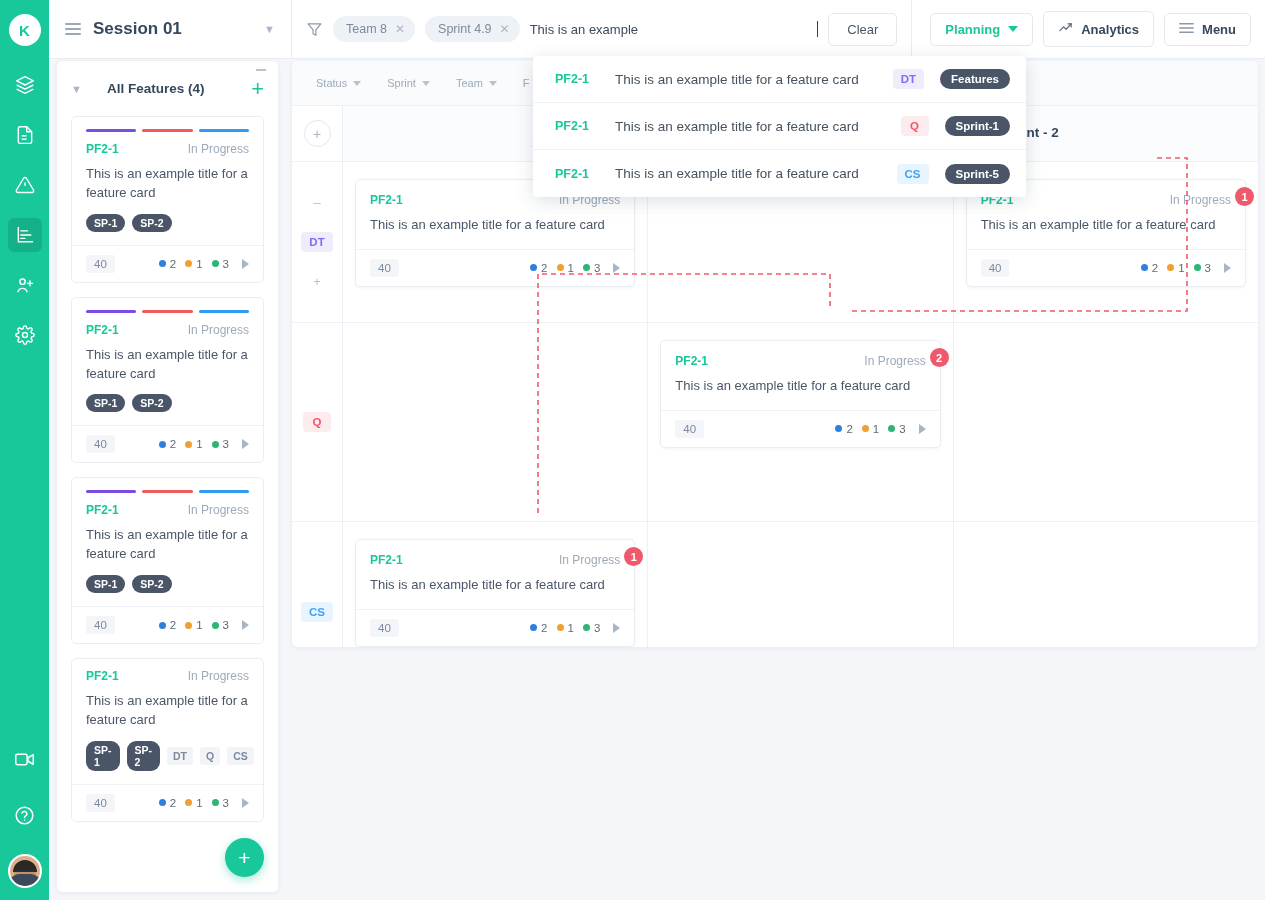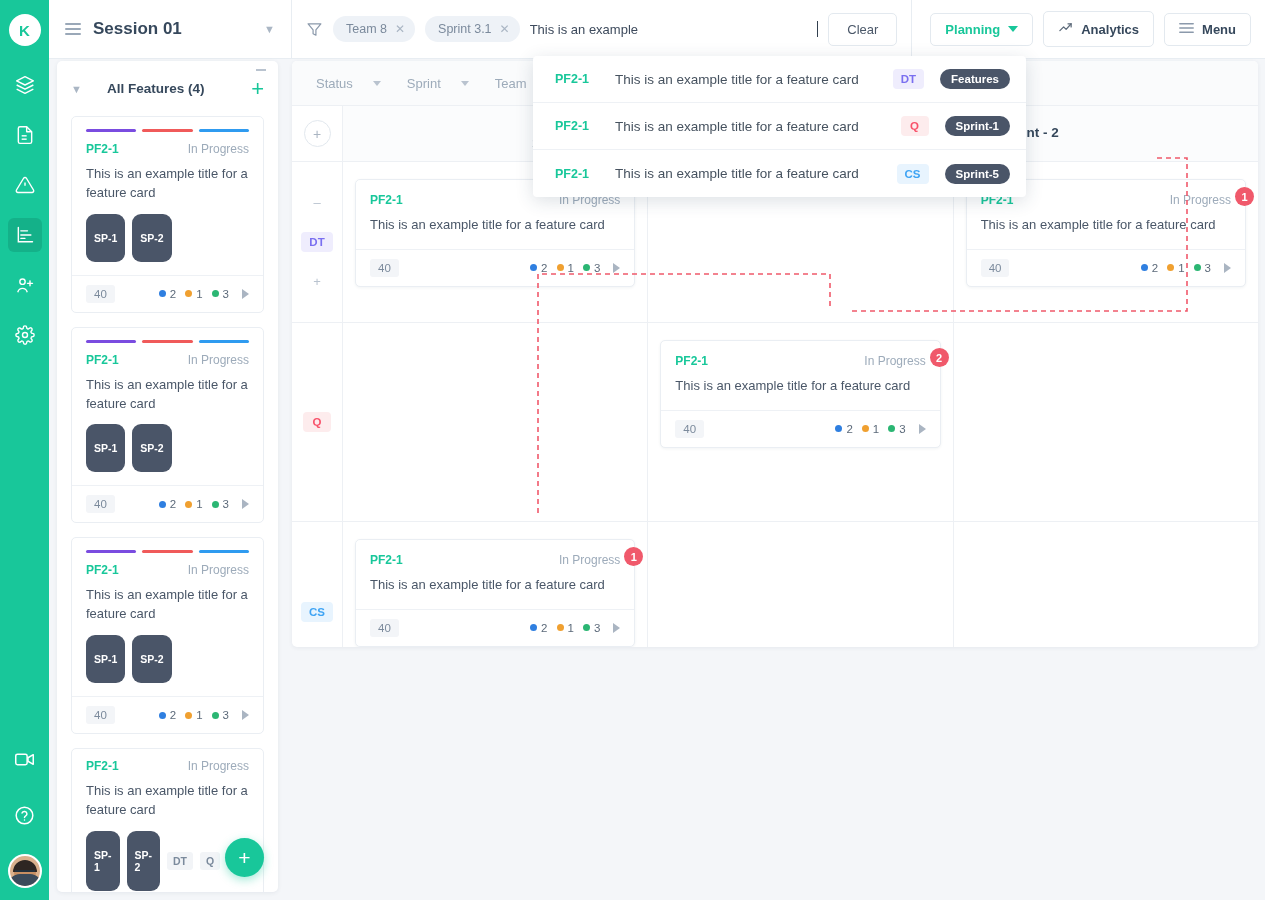--- a/index.html
+++ b/index.html
@@ -125,21 +125,21 @@
     cursor:pointer;
   }
   .fbars { display:flex; gap:6px; padding:12px 14px 0 14px;}
   .fbars i { flex:1; height:3px; border-radius:2px; display:block;}
   .fhead { display:flex; align-items:center; padding:10px 14px 0 14px;}
   .fkey { color:#18c79a; font-size:12px; font-weight:bold; flex:1;}
   .fstatus { color:#9dabba; font-size:12px;}
   .ftitle { padding:9px 14px 0 14px; font-size:13px; color:#4a5768; line-height:1.45;}
   .ftags { display:flex; align-items:center; gap:7px; padding:11px 14px 13px 14px;}
   .ftags .right { margin-left:auto; display:flex; gap:7px;}
-  .pill-sp { background:#4a5568; color:#fff; border-radius:9px; padding:18px 8px; font-size:10.5px; font-weight:bold;}
+  .pill-sp { background:#4a5568; color:#fff; border-radius:9px; padding:3px 8px; font-size:10.5px; font-weight:bold;}
   .fmini { background:#f2f4f7; color:#7b8a9c; border-radius:3px; padding:3px 6px; font-size:10.5px; font-weight:bold;}
   .ffoot { border-top:1px solid #eef1f5; display:flex; align-items:center; padding:9px 14px; gap:8px;}
   .fcount { background:#f3f5f8; color:#7b8a9c; border-radius:3px; padding:3px 8px; font-size:11.5px;}
   .dots { margin-left:auto; display:flex; align-items:center; gap:9px; font-size:11.5px; color:#5c6a7a;}
   .dots span { display:flex; align-items:center; gap:4px;}
   .dot { width:7px; height:7px; border-radius:50%; display:inline-block;}
   .play { width:0;height:0;border-top:5px solid transparent;border-bottom:5px solid transparent;border-left:7px solid #aab5c2; margin-left:4px;}
   #fab {
     position:absolute; left:225px; top:838px; width:39px; height:39px;
     border-radius:50%; background:#18c79a; color:#fff; font-size:21px;
@@ -150,21 +150,21 @@
   
   #board {
     position:absolute; left:292px; top:61px; width:966px; height:586px;
     background:#fff; border-radius:5px; box-shadow:0 1px 4px rgba(40,60,90,0.07);
     overflow:hidden;
   }
   #board-filters {
     height:45px; background:#fafbfc; border-bottom:1px solid #edf0f4;
     display:flex; align-items:center; padding:0 24px; gap:26px;
   }
-  .bf { color:#9dabba; font-size:13px; display:flex; align-items:center; gap:20px; cursor:pointer;}
+  .bf { color:#9dabba; font-size:11px; display:flex; align-items:center; gap:6px; cursor:pointer;}
   .bf .tri { width:0;height:0;border-left:4px solid transparent;border-right:4px solid transparent;border-top:5px solid #b9c3cf;}
   #board-grid { position:relative; height:541px;}
   .col-head-row { display:flex; height:56px; border-bottom:1px solid #edf0f4;}
   .rail-col { width:51px; border-right:1px solid #edf0f4; display:flex; align-items:center; justify-content:center; flex:none;}
   .plus-circle { width:27px; height:27px; border-radius:50%; border:1px solid #e2e8ee; color:#aab5c2; display:flex; align-items:center; justify-content:center; font-size:14px; cursor:pointer;}
   .sprint-col { flex:1; border-right:1px solid #edf0f4; display:flex; flex-direction:column; align-items:center; justify-content:center; background:#fbfcfd;}
   .sprint-col:last-child { border-right:none;}
   .sp-name { font-size:13.5px; font-weight:bold; color:#36485c;}
   .sp-date { font-size:11.5px; color:#a5b1be; margin-top:3px;}
   .brow { display:flex; border-bottom:1px solid #edf0f4; position:relative;}
@@ -284,21 +284,21 @@
     <span class="funnel">
       <svg width="17" height="17" viewBox="0 0 24 24" fill="none" stroke="#8b99ab" stroke-width="1.7" stroke-linejoin="round">
           <polygon points="3 4 21 4 14 12.5 14 20 10 18 10 12.5 3 4"></polygon>
         </svg>
     </span>
     <span class="chip">
       <span>Team 8</span>
       <span class="x">✕</span>
     </span>
     <span class="chip">
-      <span>Sprint 3.1</span>
+      <span>Sprint 4.9</span>
       <span class="x">✕</span>
     </span>
     <span class="searchwrap">
       <input id="search-input" value="This is an example" placeholder="Search" style="">
       <span class="caret"></span>
     </span>
     <button id="clear-btn">Clear</button>
   </div>
 
   <div id="topbar-actions">

